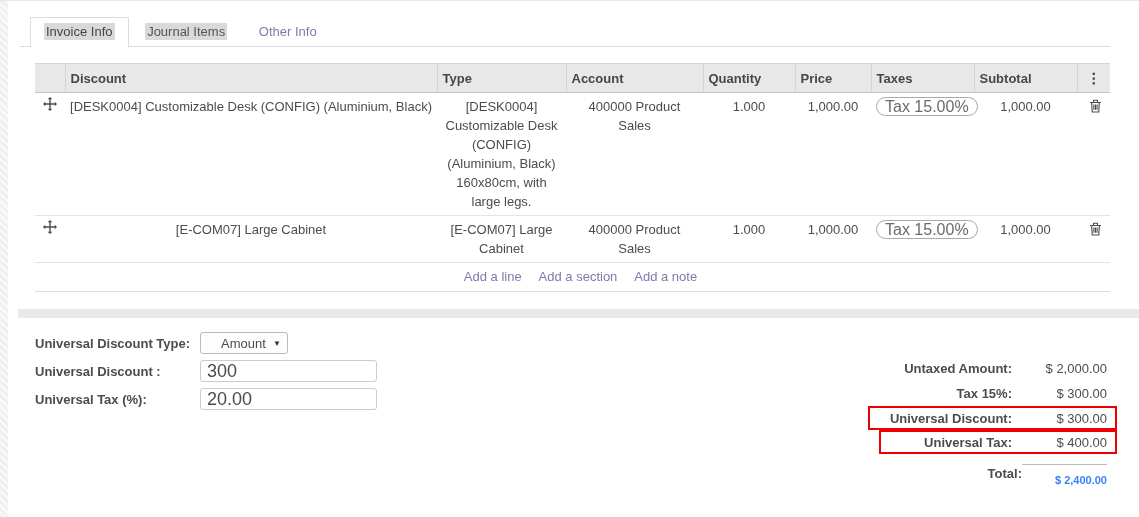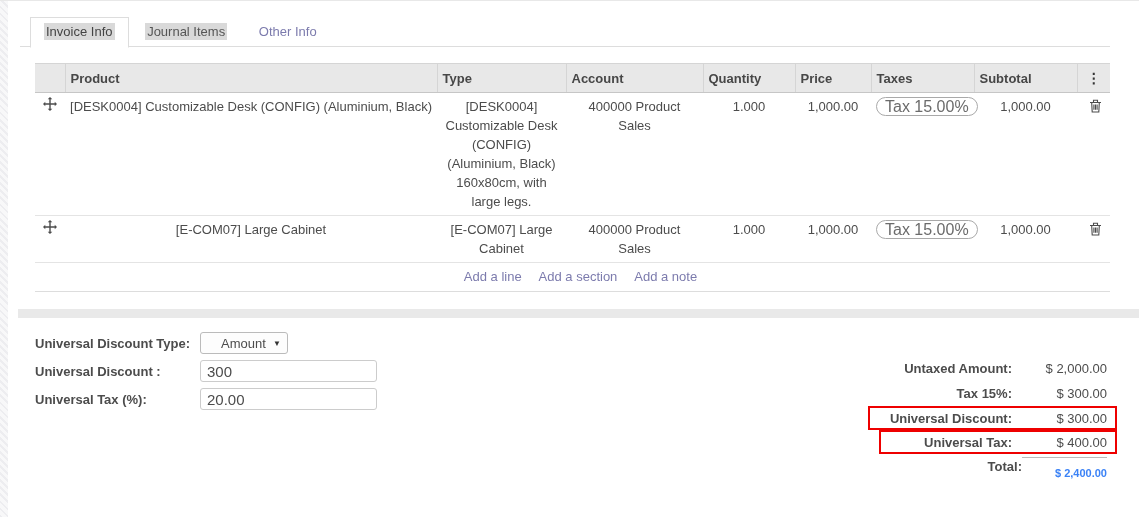--- a/index.html
+++ b/index.html
@@ -59,30 +59,30 @@
   .disc-form { position:absolute; left:35px; top:331px; width:360px; }
   .form-row { display:flex; align-items:center; margin-bottom:6px; min-height:22px; }
   .form-row .f-label { width:165px; font-weight:bold; color:#4c4c4c; }
   .pseudo-select {
     width:88px; height:22px; border:1px solid #bbb; border-radius:3px; background:#fdfdfd;
     display:flex; align-items:center; padding:0 20px; position:relative; cursor:pointer;
   }
   .pseudo-select .caret { position:absolute; right:6px; font-size:8px; color:#333; }
   .f-input {
     width:177px; height:22px; border:1px solid #ccc; border-radius:3px; padding:0 6px;
-    font-family:"Liberation Sans",sans-serif; font-size:15px; color:#4c4c4c; background:#fff;
+    font-family:"Liberation Sans",sans-serif; font-size:18px; color:#4c4c4c; background:#fff;
   }
   
   .summary { position:absolute; top:355px; right:22px; width:249px; }
   .sum-row { display:flex; justify-content:flex-end; align-items:center; height:25px; padding-right:10px; }
   .sum-row .s-label { font-weight:bold; text-align:right; white-space:nowrap; }
   .sum-row .s-value { width:95px; text-align:right; white-space:nowrap; }
   .sum-row.hl { border:2px solid var(--highlight-border,#ee0000); height:24px; padding-right:8px; }
   .sum-row.hl2 { margin-left:11px; }
-  .sum-row.total { margin-top:3px; height:28px; padding-right:10px; align-items:flex-start; }
+  .sum-row.total { margin-top:10px; height:28px; padding-right:10px; align-items:flex-start; }
   .sum-row.total .s-label { padding-top:2px; }
   .sum-row.total .s-value { border-top:1px solid #bbb; font-size:11px; font-weight:bold; color:#3b82f6; padding-top:9px; width:85px; }
 </style>
 </head>
 <body>
 
 <div class="edge-stripe"></div>
 
 <div class="tabs">
   <div class="tab active">
@@ -104,21 +104,21 @@
       <col class="col-account">
     <col class="col-qty">
       <col class="col-price">
       <col class="col-taxes">
       <col class="col-subtotal">
       <col class="col-extra">
   </colgroup>
   <tbody>
       <tr>
     <th></th>
-    <th>Product</th>
+    <th>Discount</th>
     <th>Type</th>
     <th>Account</th>
     <th class="num">Quantity</th>
     <th class="num">Price</th>
     <th>Taxes</th>
     <th class="num">Subtotal</th>
     <th>
       <span class="dots-icon">⋮</span>
     </th>
   </tr>

